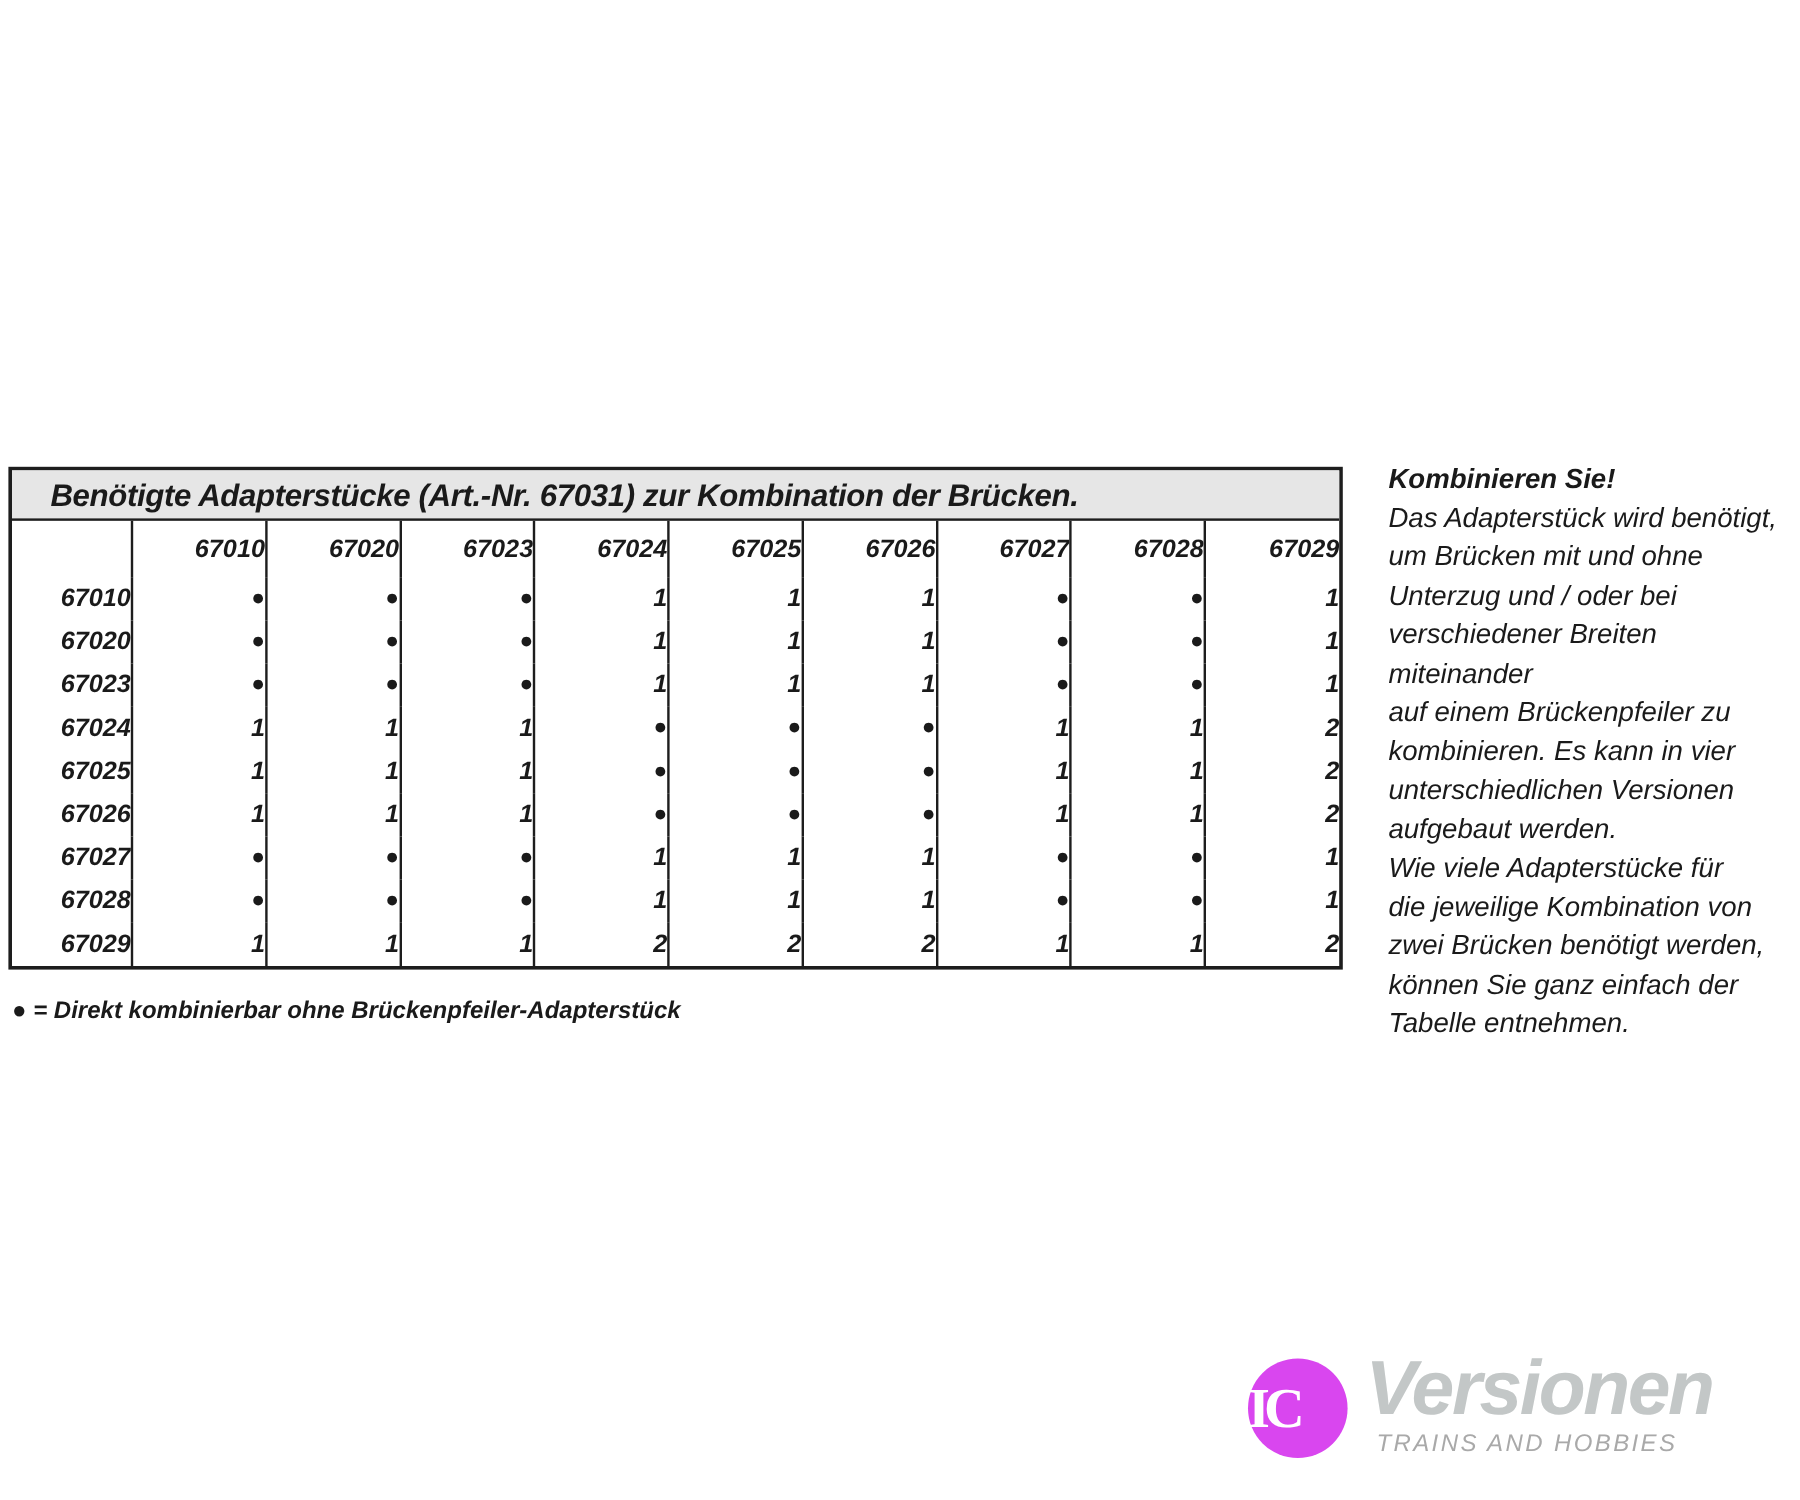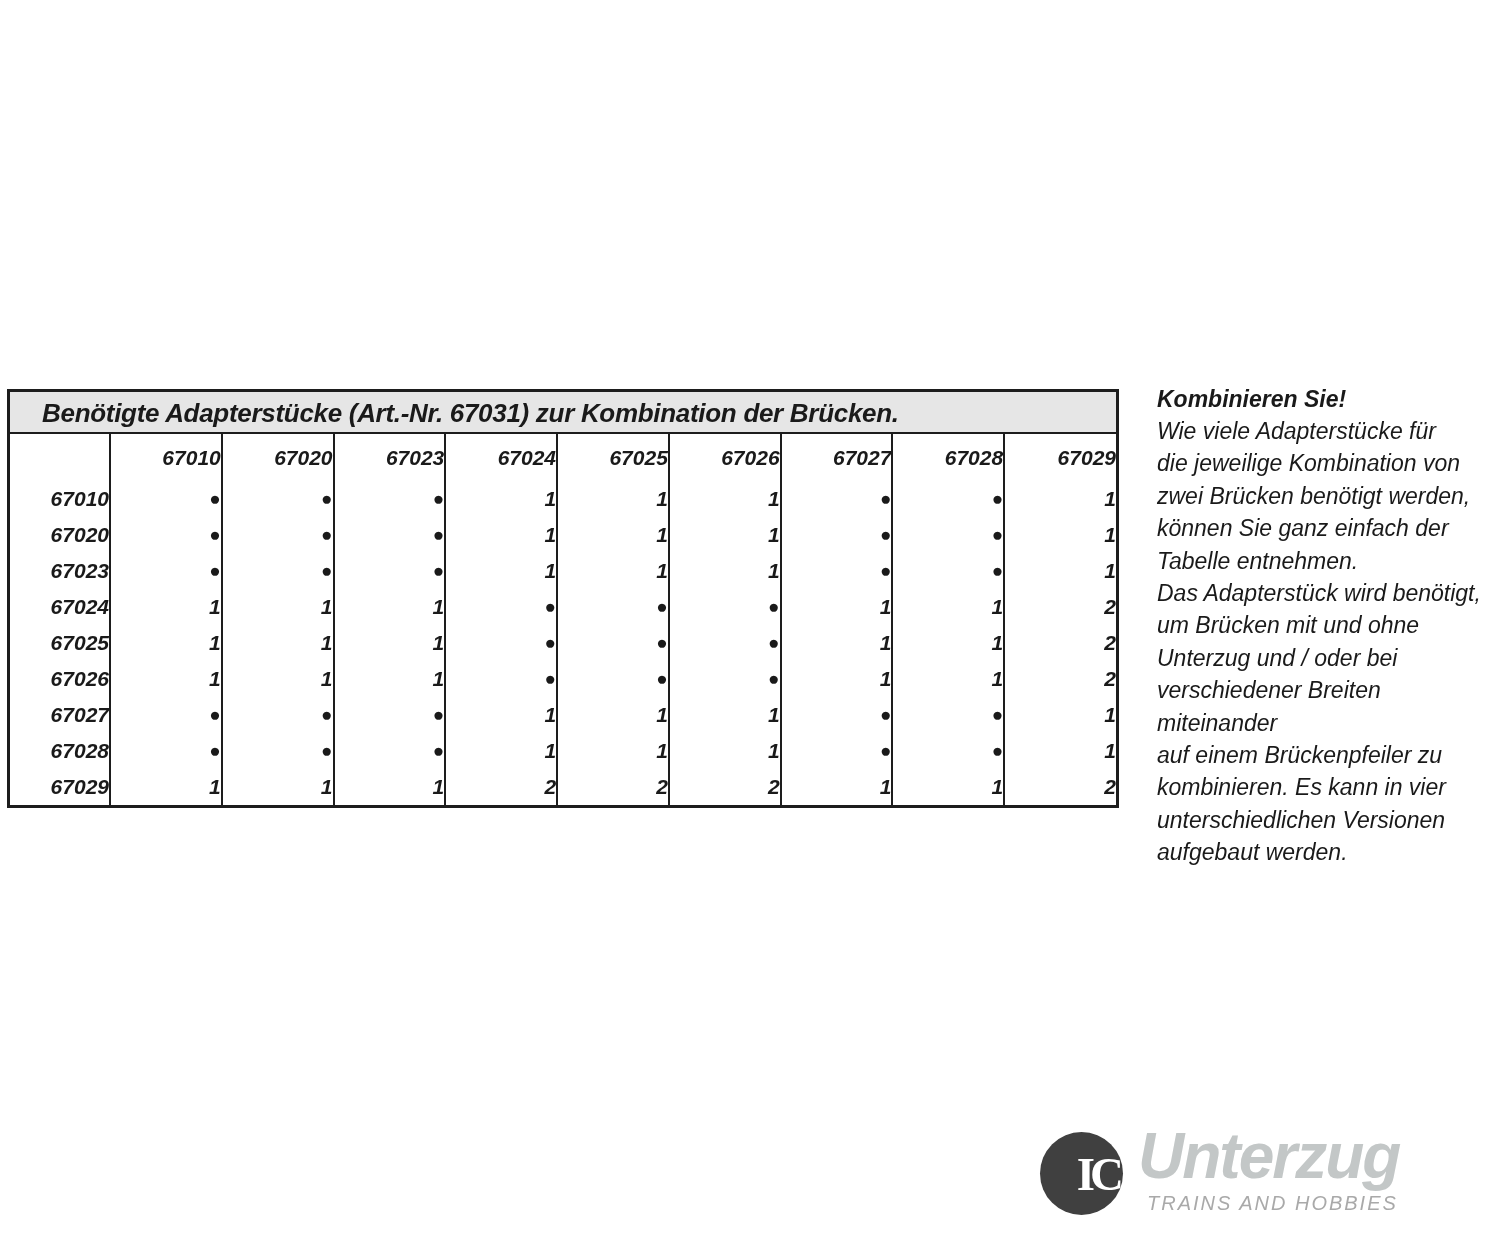--- a/index.html
+++ b/index.html
@@ -26,22 +26,22 @@
   .legend { position:absolute; left:10px; top:831px;
             font-style:italic; font-weight:bold; font-size:20px; }
 
   
   .sidebar { position:absolute; left:1157px; top:383px; width:336px; }
   .sb-head { font-style:italic; font-weight:bold; font-size:23px; line-height:32px; }
   .sb-para { font-style:italic; font-size:23px; line-height:32.4px; white-space:pre-line; }
 
   
   .logo-badge { position:absolute; left:1040px; top:1132px; width:83px; height:83px;
-                border-radius:50%; background:#404040;
-                display:flex; align-items:center; justify-content:flex-end; }
+                border-radius:50%; background:#d946ef;
+                display:flex; align-items:center; justify-content:flex-start; }
   .logo-badge span { font-family:"Liberation Serif", serif; font-weight:bold;
                      font-size:47px; color:#ffffff; letter-spacing:-5px; padding-right:4px; }
   .logo-word { position:absolute; left:1138px; top:1122px;
                font-style:italic; font-weight:bold; font-size:64px; line-height:68px;
                letter-spacing:-2px; color:#c3c7c7; }
   .logo-tag { position:absolute; left:1147px; top:1192px;
               font-style:italic; font-weight:normal; font-size:20px;
               letter-spacing:2px; color:#a9a9a9; }
 </style>
 </head>
@@ -182,37 +182,38 @@
           <td>2</td>
           <td>2</td>
           <td>1</td>
           <td>1</td>
           <td>2</td>
         </tr>
       </tbody>
     </table>
   </div>
 
+  <div class="legend">● = Direkt kombinierbar ohne Brückenpfeiler-Adapterstück</div>
 
   <div class="sidebar">
     <div class="sb-head">Kombinieren Sie!</div>
-    <div class="sb-para">Wie viele Adapterstücke für
-die jeweilige Kombination von
-zwei Brücken benötigt werden,
-können Sie ganz einfach der
-Tabelle entnehmen.</div>
     <div class="sb-para">Das Adapterstück wird benötigt,
 um Brücken mit und ohne
 Unterzug und / oder bei
 verschiedener Breiten miteinander
 auf einem Brückenpfeiler zu
 kombinieren. Es kann in vier
 unterschiedlichen Versionen
 aufgebaut werden.</div>
+    <div class="sb-para">Wie viele Adapterstücke für
+die jeweilige Kombination von
+zwei Brücken benötigt werden,
+können Sie ganz einfach der
+Tabelle entnehmen.</div>
   </div>
 
   <div class="logo-badge">
     <span>IC</span>
   </div>
-  <div class="logo-word">Unterzug</div>
+  <div class="logo-word">Versionen</div>
   <div class="logo-tag">TRAINS AND HOBBIES</div>
 
 </div>
 
 </body></html>

